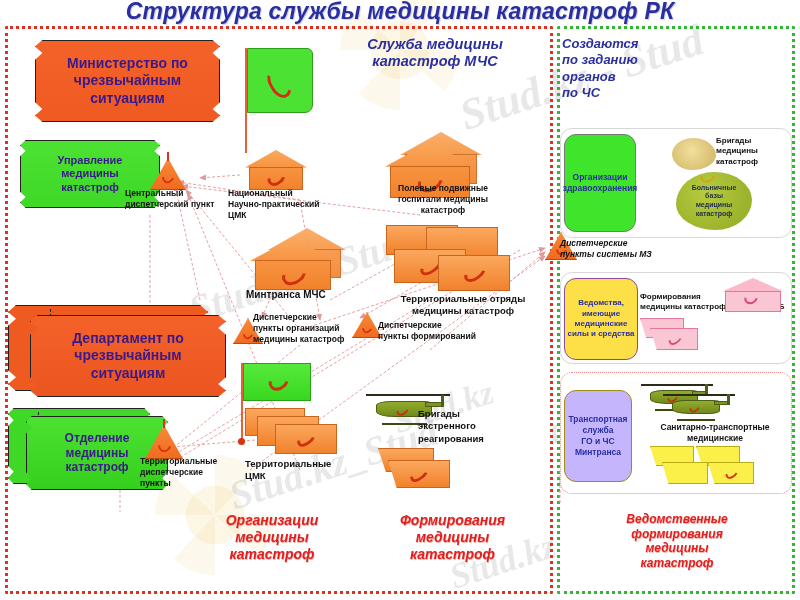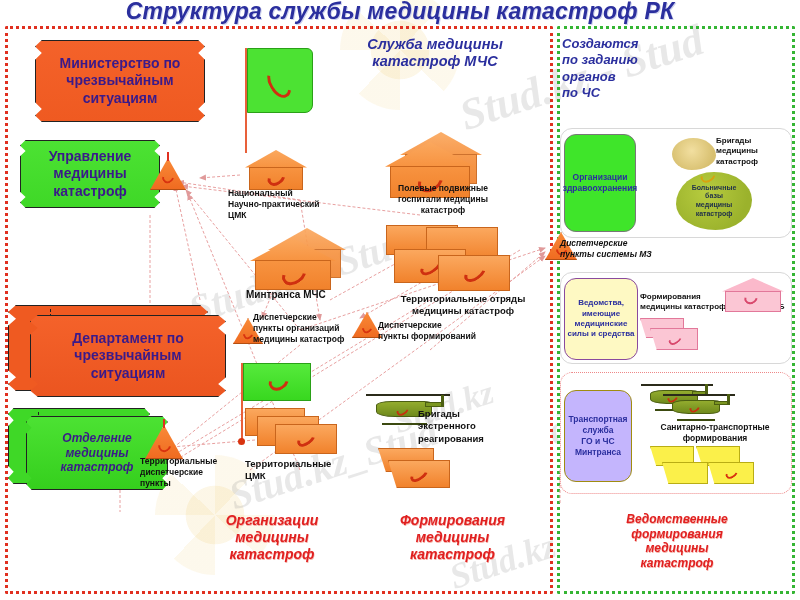--- a/index.html
+++ b/index.html
@@ -60,22 +60,22 @@
       100% 76%, 96% 84%, 100% 92%,
       96% 100%, 4% 100%, 0% 92%,
       4% 84%, 0% 76%,
       0% 24%, 4% 16%
     );
   }
   .ribbon.orange { background:linear-gradient(180deg,#f4622a 0%,#ef5a21 100%); }
   .ribbon.green  { background:linear-gradient(180deg,#4ce233 0%,#3fd827 100%); }
   .ribbon.salmon { background:linear-gradient(180deg,#fba07b 0%,#f89470 100%); }
 
-  #rib-ministry { left:35px;  top:40px;  width:170px; height:82px; font-size:14px; }
-  #rib-upravl   { left:20px;  top:140px; width:140px; height:68px; font-size:14px; }
+  #rib-ministry { left:35px;  top:40px;  width:185px; height:82px; font-size:14px; }
+  #rib-upravl   { left:20px;  top:140px; width:140px; height:68px; font-size:11px; }
   #rib-ministerstva { left:660px; top:48px; width:128px; height:62px; font-size:13px; }
 
   
   .stack-wrap { position:absolute; }
   .stack-back {
     position:absolute; left:0; top:0;
     border:1.5px solid #222;
     clip-path: polygon(
       0% 8%, 4% 0%, 96% 0%, 100% 8%,
       96% 16%, 100% 24%,
@@ -98,42 +98,42 @@
     clip-path: polygon(
       0% 8%, 4% 0%, 96% 0%, 100% 8%,
       96% 16%, 100% 24%,
       100% 76%, 96% 84%, 100% 92%,
       96% 100%, 4% 100%, 0% 92%,
       4% 84%, 0% 76%,
       0% 24%, 4% 16%
     );
   }
   .stack-front.orange { background:linear-gradient(180deg,#f4622a 0%,#eb5520 100%); }
-  .stack-front.green  { background:linear-gradient(180deg,#4ce233 0%,#35cf1d 100%);font-style:italic; }
+  .stack-front.green  { background:linear-gradient(180deg,#4ce233 0%,#35cf1d 100%); }
 
   
   .rcard {
     position:absolute;
     background:#ffffff;
     border:1px solid #d8d8d8;
     border-radius:12px;
   }
   #rcard1 { left:560px; top:128px; width:232px; height:110px; }
   #rcard2 { left:560px; top:272px; width:232px; height:92px;  }
   #rcard3 { left:560px; top:372px; width:232px; height:122px; border-style:dotted; border-color:#e88; }
 
   .rbox {
     position:absolute;
     display:flex; align-items:center; justify-content:center;
     text-align:center; font-weight:bold; color:#2b2f9e;
     border:1.5px solid #777; border-radius:12px;
     line-height:1.3;
   }
   #rbox-org   { left:564px; top:134px;  width:72px; height:98px;  background:#3fe52a; font-size:8.5px; }
-  #rbox-ved   { left:564px; top:278px;  width:74px; height:82px;  background:#fef9c3; font-size:8px;  border-color:#8a4a9e;}
+  #rbox-ved   { left:564px; top:278px;  width:74px; height:82px;  background:#fde047; font-size:8px;  border-color:#8a4a9e;}
   #rbox-trans { left:564px; top:390px;  width:68px; height:92px;  background:#c4b5fd; font-size:8.5px; border-color:#a08c10;}
 
   
   .legend {
     position:absolute;
     color:#e02020; font-weight:bold; font-style:italic;
     text-align:center; line-height:1.22;
     text-shadow: 0.5px 0.5px 0 #f6b4ac;
   }
   #leg1 { left:10px;  top:512px; width:190px; font-size:14px; }
@@ -407,20 +407,22 @@
 катастроф</span>
     </div>
   </div>
 
   <div class="tri" style="left:150px; top:158px; width:36px; height:32px;">
     <div class="shape"></div>
     <div class="edge"></div>
     <div class="cres3"></div>
     <div class="spike"></div>
   </div>
+  <div class="cap" style="left:125px; top:188px; width:116px; white-space:pre-line;">Центральный
+диспетчерский пункт</div>
 
   <div class="tri" style="left:145px; top:425px; width:38px; height:34px;">
     <div class="shape"></div>
     <div class="edge"></div>
     <div class="cres3"></div>
     <div class="spike"></div>
   </div>
   <div class="cap" style="left:140px; top:456px; width:90px; white-space:pre-line;">Территориальные
 диспетчерские
 пункты</div>
@@ -592,21 +594,21 @@
   </div>
   <div class="heli" style="left:668px; top:392px; width:62px; height:30px;">
     <div class="rot"></div>
     <div class="fus"></div>
     <div class="tail"></div>
     <div class="tfin"></div>
     <div class="skid"></div>
     <div class="cres5"></div>
   </div>
   <div class="cap c" style="left:640px; top:422px; width:150px; white-space:pre-line;">Санитарно-транспортные
-формирования</div>
+медицинские</div>
   <div class="yrect" style="left:650px; top:446px; width:44px; height:20px; clip-path:polygon(0 0,100% 0,100% 100%,14% 100%);"></div>
   <div class="yrect" style="left:696px; top:446px; width:44px; height:20px; clip-path:polygon(0 0,100% 0,100% 100%,14% 100%);"></div>
   <div class="yrect" style="left:662px; top:462px; width:46px; height:22px; clip-path:polygon(0 0,100% 0,100% 100%,14% 100%);"></div>
   <div class="yrect" style="left:708px; top:462px; width:46px; height:22px; clip-path:polygon(0 0,100% 0,100% 100%,14% 100%);">
     <div class="cresy"></div>
   </div>
 
   <div class="legend" id="leg2">
     <span style="white-space:pre-line">Организации
 медицины

